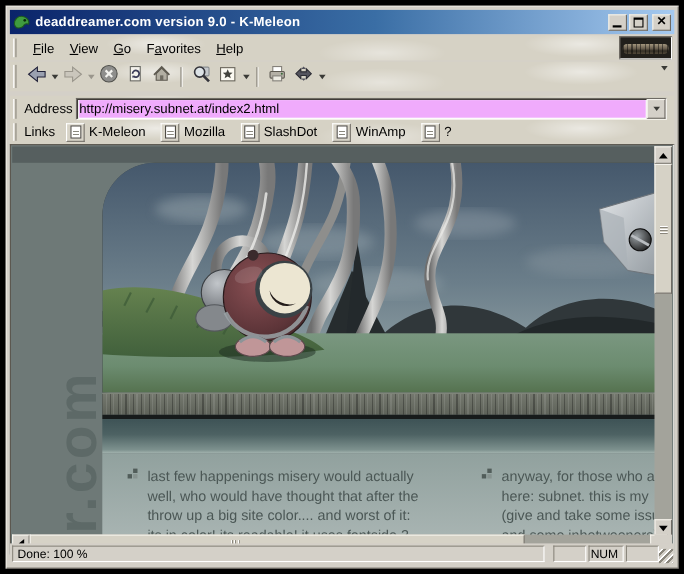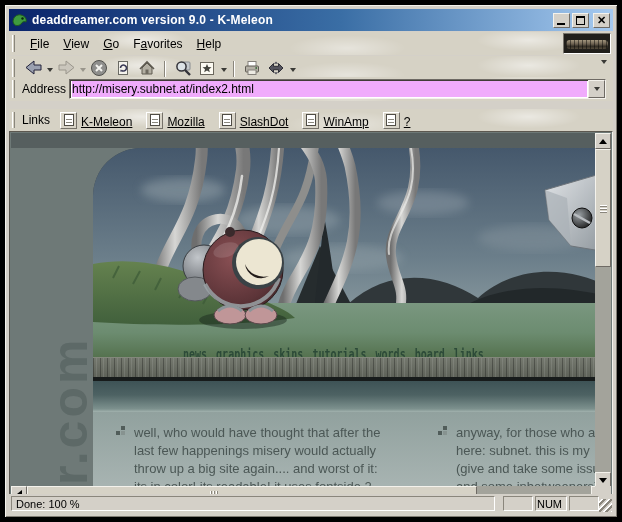--- a/index.html
+++ b/index.html
@@ -45,34 +45,34 @@
                      linear-gradient(180deg,#a3967e 0%,#6b6050 45%,#332e25 70%,#544b3c 100%); }
 
   .toolbar { top:51px; height:27px; display:flex; align-items:center; padding-left:12px; }
   .tbtn { width:24px; height:23px; display:flex; align-items:center; justify-content:center; }
   .dd { width:9px; height:23px; display:flex; align-items:center; justify-content:center; }
   .tri-dn { width:0; height:0; border-left:3px solid transparent; border-right:3px solid transparent;
             border-top:4px solid #3a3a36; }
   .tri-dn.dis { border-top-color:#9a968c; }
   .overflow-dd { position:absolute; right:6px; top:8px; }
 
-  .addressbar { top:72px; height:24px; }
+  .addressbar { top:82px; height:24px; }
   .addr-label { position:absolute; left:13px; top:5px; font-size:12px; color:#000; }
   .addr-box { position:absolute; left:60px; right:7px; top:2px; height:20px; background:#fff;
               border:1px solid; border-color:#6e6a64 #f4f2ec #f4f2ec #6e6a64;
               box-shadow: inset 1px 1px 0 #403c38; }
   .addr-input { position:absolute; left:2px; top:1px; right:18px; bottom:1px; border:0; outline:0;
                 font-family:"Liberation Sans",sans-serif; font-size:12px; color:#000; background:#f0abfc; }
   .addr-drop { position:absolute; right:0; top:0; bottom:0; width:17px; background:#d4d0c8;
                border:1px solid; border-color:#f4f2ec #6e6a64 #6e6a64 #f4f2ec;
                display:flex; align-items:center; justify-content:center; }
 
   .linksbar { top:104px; height:22px; display:flex; align-items:center; padding-left:13px; }
   .links-label { font-size:12px; color:#000; margin-right:10px; }
-  .linkbtn { display:flex; align-items:flex-end; margin-right:14px;text-decoration:underline; }
+  .linkbtn { display:flex; align-items:center; margin-right:14px; }
   .linkbtn .iconwrap { width:17px; height:17px; background:#d8d4c8; border:1px solid;
                        border-color:#fff #76726a #76726a #fff; display:flex; align-items:center;
                        justify-content:center; margin-right:4px; }
   .doc-icon { width:10px; height:12px; background:
               repeating-linear-gradient(180deg, transparent 0 2px, #8a887e 2px 3px) content-box, #fff;
               padding:2px 1px; border:1px solid #504d46; }
   .linkbtn .lbl { font-size:12px; color:#000; white-space:nowrap; }
 
   
   .viewport { position:absolute; left:4px; right:4px; top:126px; height:373px;
@@ -409,36 +409,33 @@
           </g>
 
           <g>
             <path d="M452 42 L514 24 L514 104 L478 98 L456 72 Z" fill="url(#plate)" stroke="#6e747a"></path>
             <path d="M452 42 L456 72 L478 98 L474 50 Z" fill="#aab0b6" opacity="0.7"></path>
             <circle cx="489" cy="70" r="10" fill="url(#screw)" stroke="#0e0e0e"></circle>
             <path d="M481 66 L497 75" stroke="#b8bcc0" stroke-width="2.5"></path>
           </g>
         </svg>
 
-        <div class="navband-text">
-          <span>news</span><span>graphics</span><span>skins</span><span>tutorials</span><span>words</span><span>board</span><span>links</span>
-        </div>
 
       </div>
 
       <div class="strip-grain"></div>
       <div class="strip-dark"></div>
       <div class="strip-teal"></div>
 
       <div class="content">
         <span class="bullet b1"></span>
         <div class="col col1">
+          <div>last few happenings misery would actually</div>
           <div>well, who would have thought that after the</div>
-          <div>last few happenings misery would actually</div>
-          <div>throw up a big site again.... and worst of it:</div>
+          <div>throw up a big site color.... and worst of it:</div>
           <div>its in color! its readable! it uses fontside 2</div>
         </div>
         <span class="bullet b2"></span>
         <div class="col col2">
           <div>anyway, for those who are</div>
           <div>here: subnet. this is my</div>
           <div>(give and take some issue</div>
           <div>and some inbetweeners).</div>
         </div>
       </div>

